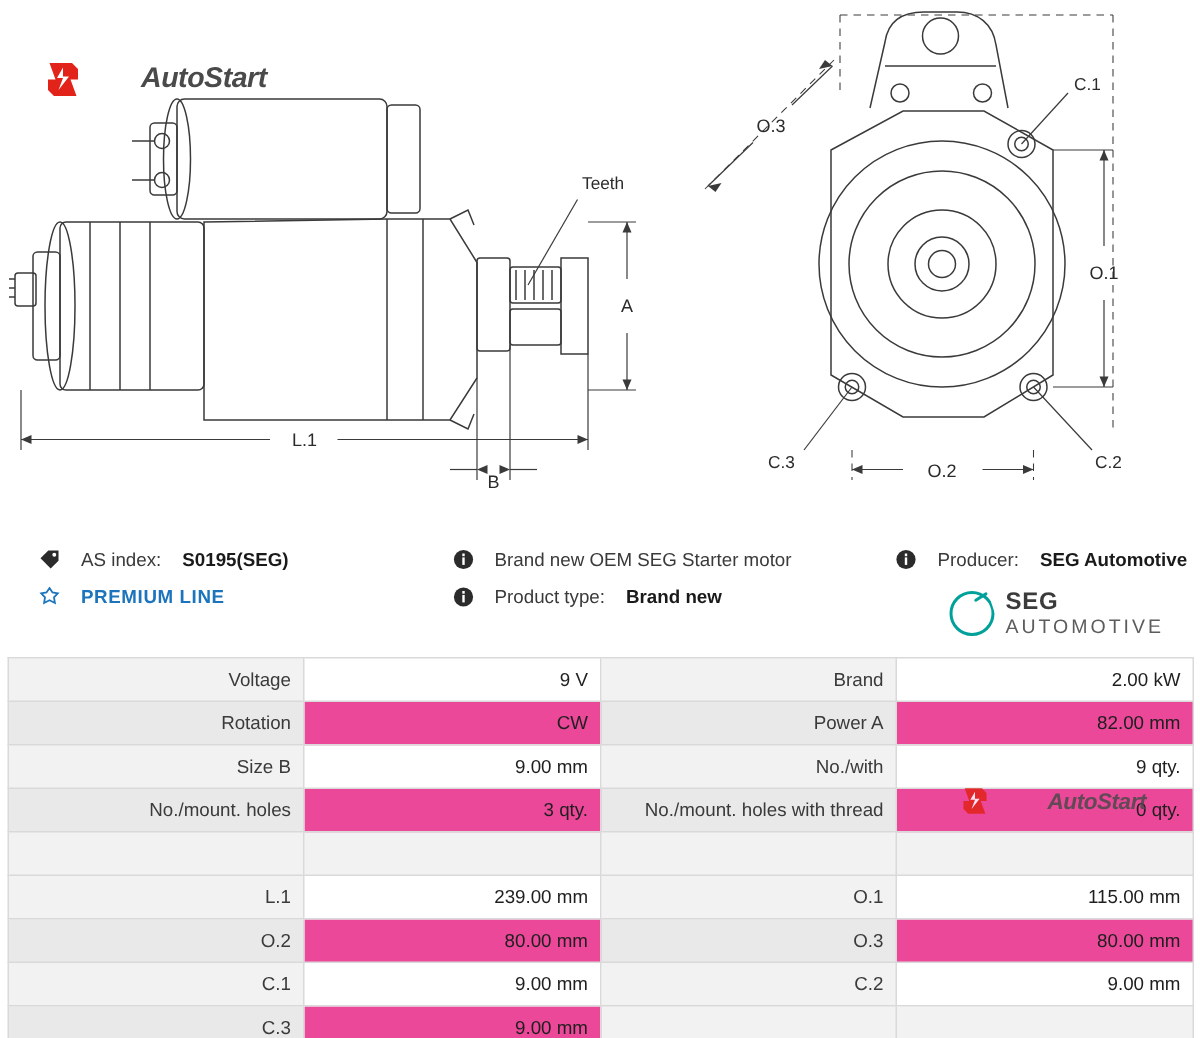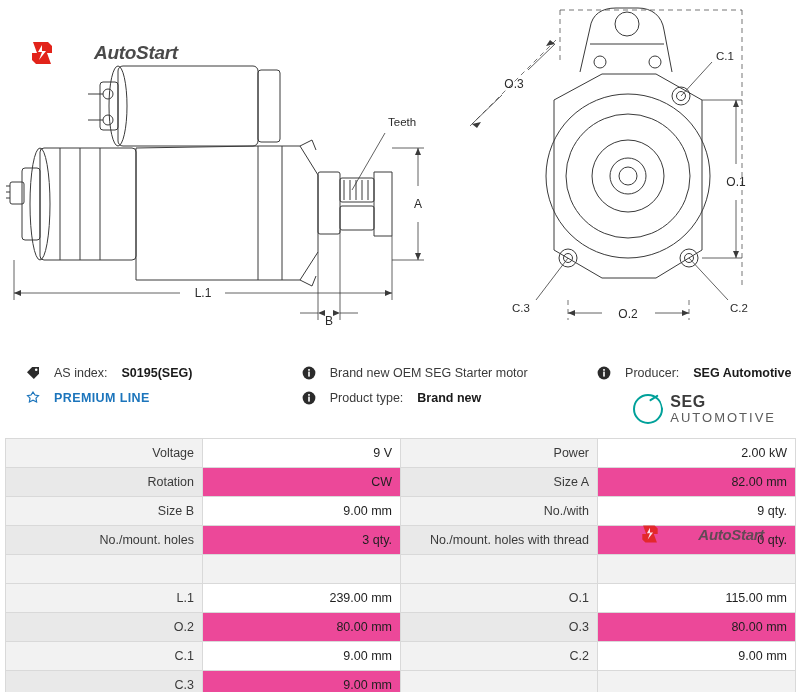--- a/index.html
+++ b/index.html
@@ -358,27 +358,27 @@
       <colgroup>
         <col class="col-l">
           <col class="col-v">
           <col class="col-l">
           <col class="col-v">
       </colgroup>
       <tbody>
         <tr>
           <td class="lbl">Voltage</td>
           <td class="val">9 V</td>
-          <td class="lbl">Power</td>
+          <td class="lbl">Brand</td>
           <td class="val">2.00 kW</td>
         </tr>
         <tr class="alt">
           <td class="lbl">Rotation</td>
           <td class="val">CW</td>
-          <td class="lbl">Size A</td>
+          <td class="lbl">Power A</td>
           <td class="val">82.00 mm</td>
         </tr>
         <tr>
           <td class="lbl">Size B</td>
           <td class="val">9.00 mm</td>
           <td class="lbl">No./with</td>
           <td class="val">9 qty.</td>
         </tr>
         <tr class="alt">
           <td class="lbl">No./mount. holes</td>

